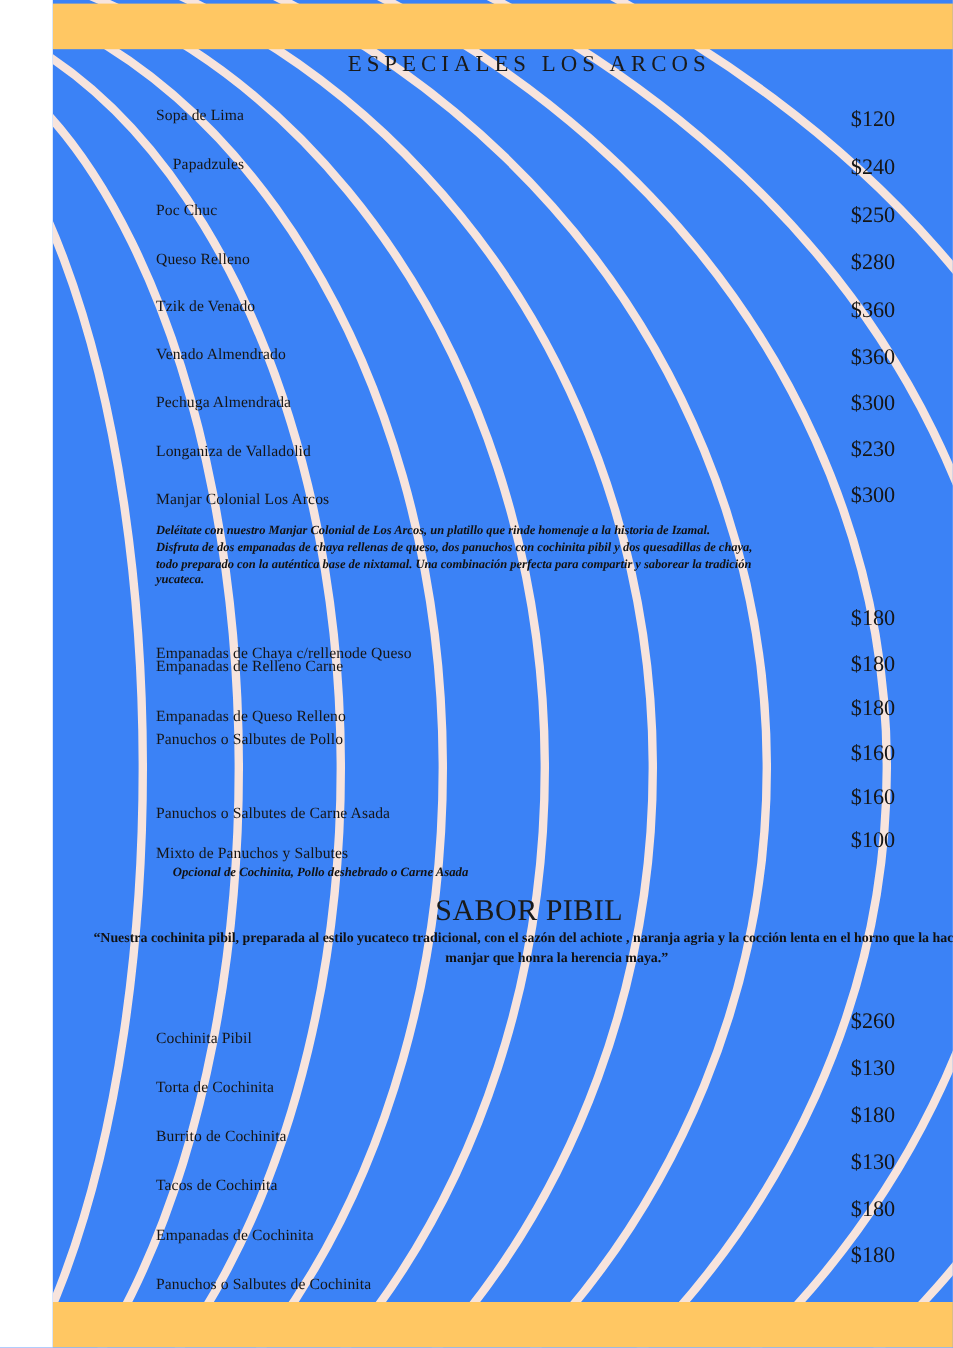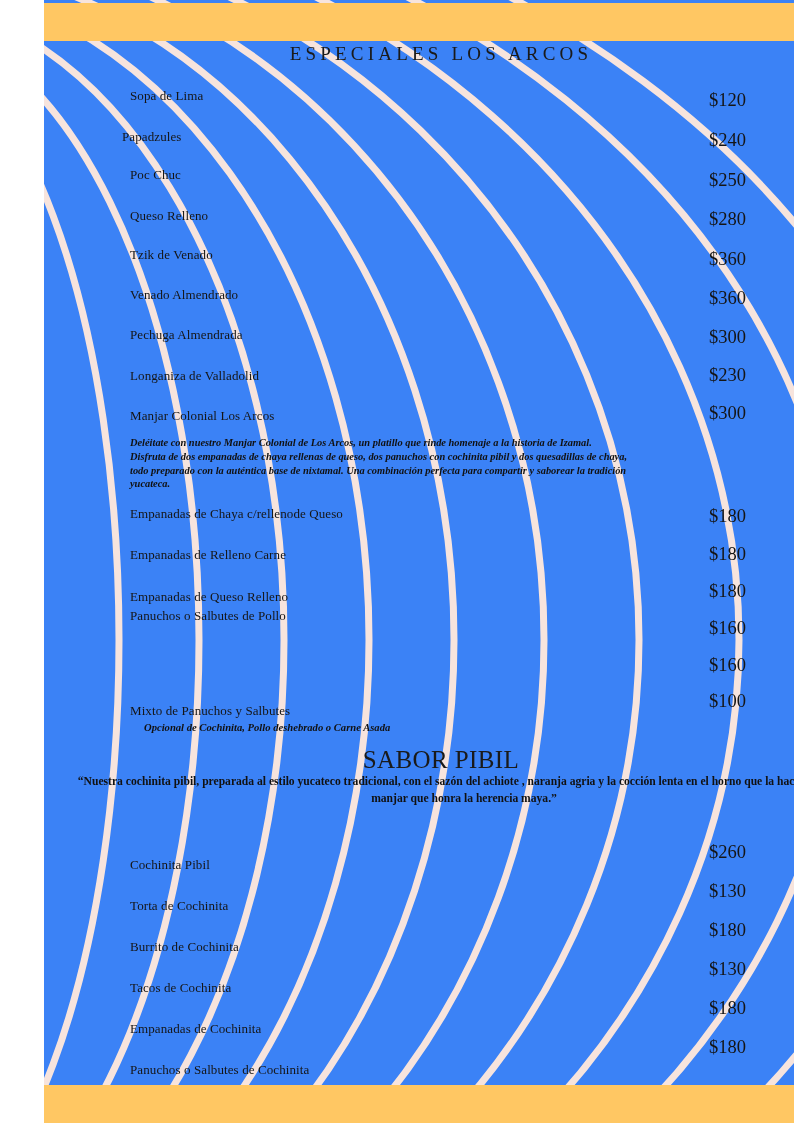--- a/index.html
+++ b/index.html
@@ -153,44 +153,45 @@
     <div id="manjar-note" class="note">Deléitate con nuestro Manjar Colonial de Los Arcos, un platillo que rinde homenaje a la historia de Izamal. Disfruta de dos empanadas de chaya rellenas de queso, dos panuchos con cochinita pibil y dos quesadillas de chaya, todo preparado con la auténtica base de nixtamal. Una combinación perfecta para compartir y saborear la tradición yucateca.</div>
 
     <div id="mixto-note" class="note">Opcional de Cochinita, Pollo deshebrado o Carne Asada</div>
 
     <div id="sabor-pibil-title" class="section-title">SABOR PIBIL</div>
 
     <div id="pibil-quote" class="note">“Nuestra cochinita pibil, preparada al estilo yucateco tradicional, con el sazón del achiote , naranja agria y la cocción lenta en el horno que la hace única. Un manjar que honra la herencia maya.”</div>
 
   <div class="item-name" style="left: 86px; top: 88px;">Sopa de Lima</div>
       <div class="item-price" style="left: 665px; top: 90px;">$120</div>
-      <div class="item-name" style="left: 78px; top: 129px;">Papadzules</div>
+      <div class="item-name" style="left: 100px; top: 129px;">Papadzules</div>
       <div class="item-price" style="left: 665px; top: 130px;">$240</div>
       <div class="item-name" style="left: 86px; top: 167px;">Poc Chuc</div>
       <div class="item-price" style="left: 665px; top: 170px; text-align: center;">$250</div>
       <div class="item-name" style="left: 86px; top: 208px;">Queso Relleno</div>
       <div class="item-price" style="left: 665px; top: 209px;">$280</div>
       <div class="item-name" style="left: 86px; top: 247px;">Tzik de Venado</div>
       <div class="item-price" style="left: 665px; top: 249px;">$360</div>
       <div class="item-name" style="left: 86px; top: 287px;">Venado Almendrado</div>
       <div class="item-price" style="left: 665px; top: 288px;">$360</div>
       <div class="item-name" style="left: 86px; top: 327px;">Pechuga Almendrada</div>
       <div class="item-price" style="left: 665px; top: 327px;">$300</div>
       <div class="item-name" style="left: 86px; top: 368px;">Longaniza de Valladolid</div>
       <div class="item-price" style="left: 665px; top: 365px;">$230</div>
       <div class="item-name" style="left: 86px; top: 408px;">Manjar Colonial Los Arcos</div>
       <div class="item-price" style="left: 665px; top: 403px;">$300</div>
-      <div class="item-name" style="left: 86px; top: 506px;">Empanadas de Chaya c/rellenode Queso</div>
+      <div class="item-name" style="left: 86px; top: 536px;">Empanadas de Chaya c/rellenode Queso</div>
       <div class="item-price" style="left: 665px; top: 506px;">$180</div>
       <div class="item-name" style="left: 86px; top: 547px;">Empanadas de Relleno Carne</div>
       <div class="item-price" style="left: 665px; top: 544px;">$180</div>
       <div class="item-name" style="left: 86px; top: 589px;">Empanadas de Queso Relleno</div>
       <div class="item-price" style="left: 665px; top: 581px;">$180</div>
       <div class="item-name" style="left: 86px; top: 608px;">Panuchos o Salbutes de Pollo</div>
       <div class="item-price" style="left: 665px; top: 618px;">$160</div>
+      <div class="item-name" style="left: 86px; top: 670px;">Panuchos o Salbutes de Carne Asada</div>
       <div class="item-price" style="left: 665px; top: 655px;">$160</div>
       <div class="item-name" style="left: 86px; top: 703px;">Mixto de Panuchos y Salbutes</div>
       <div class="item-price" style="left: 665px; top: 691px;">$100</div>
       <div class="item-name" style="left: 86px; top: 857px;">Cochinita Pibil</div>
       <div class="item-price" style="left: 665px; top: 842px;">$260</div>
       <div class="item-name" style="left: 86px; top: 898px;">Torta de Cochinita</div>
       <div class="item-price" style="left: 665px; top: 881px;">$130</div>
       <div class="item-name" style="left: 86px; top: 939px;">Burrito de Cochinita</div>
       <div class="item-price" style="left: 665px; top: 920px;">$180</div>
       <div class="item-name" style="left: 86px; top: 980px;">Tacos de Cochinita</div>

